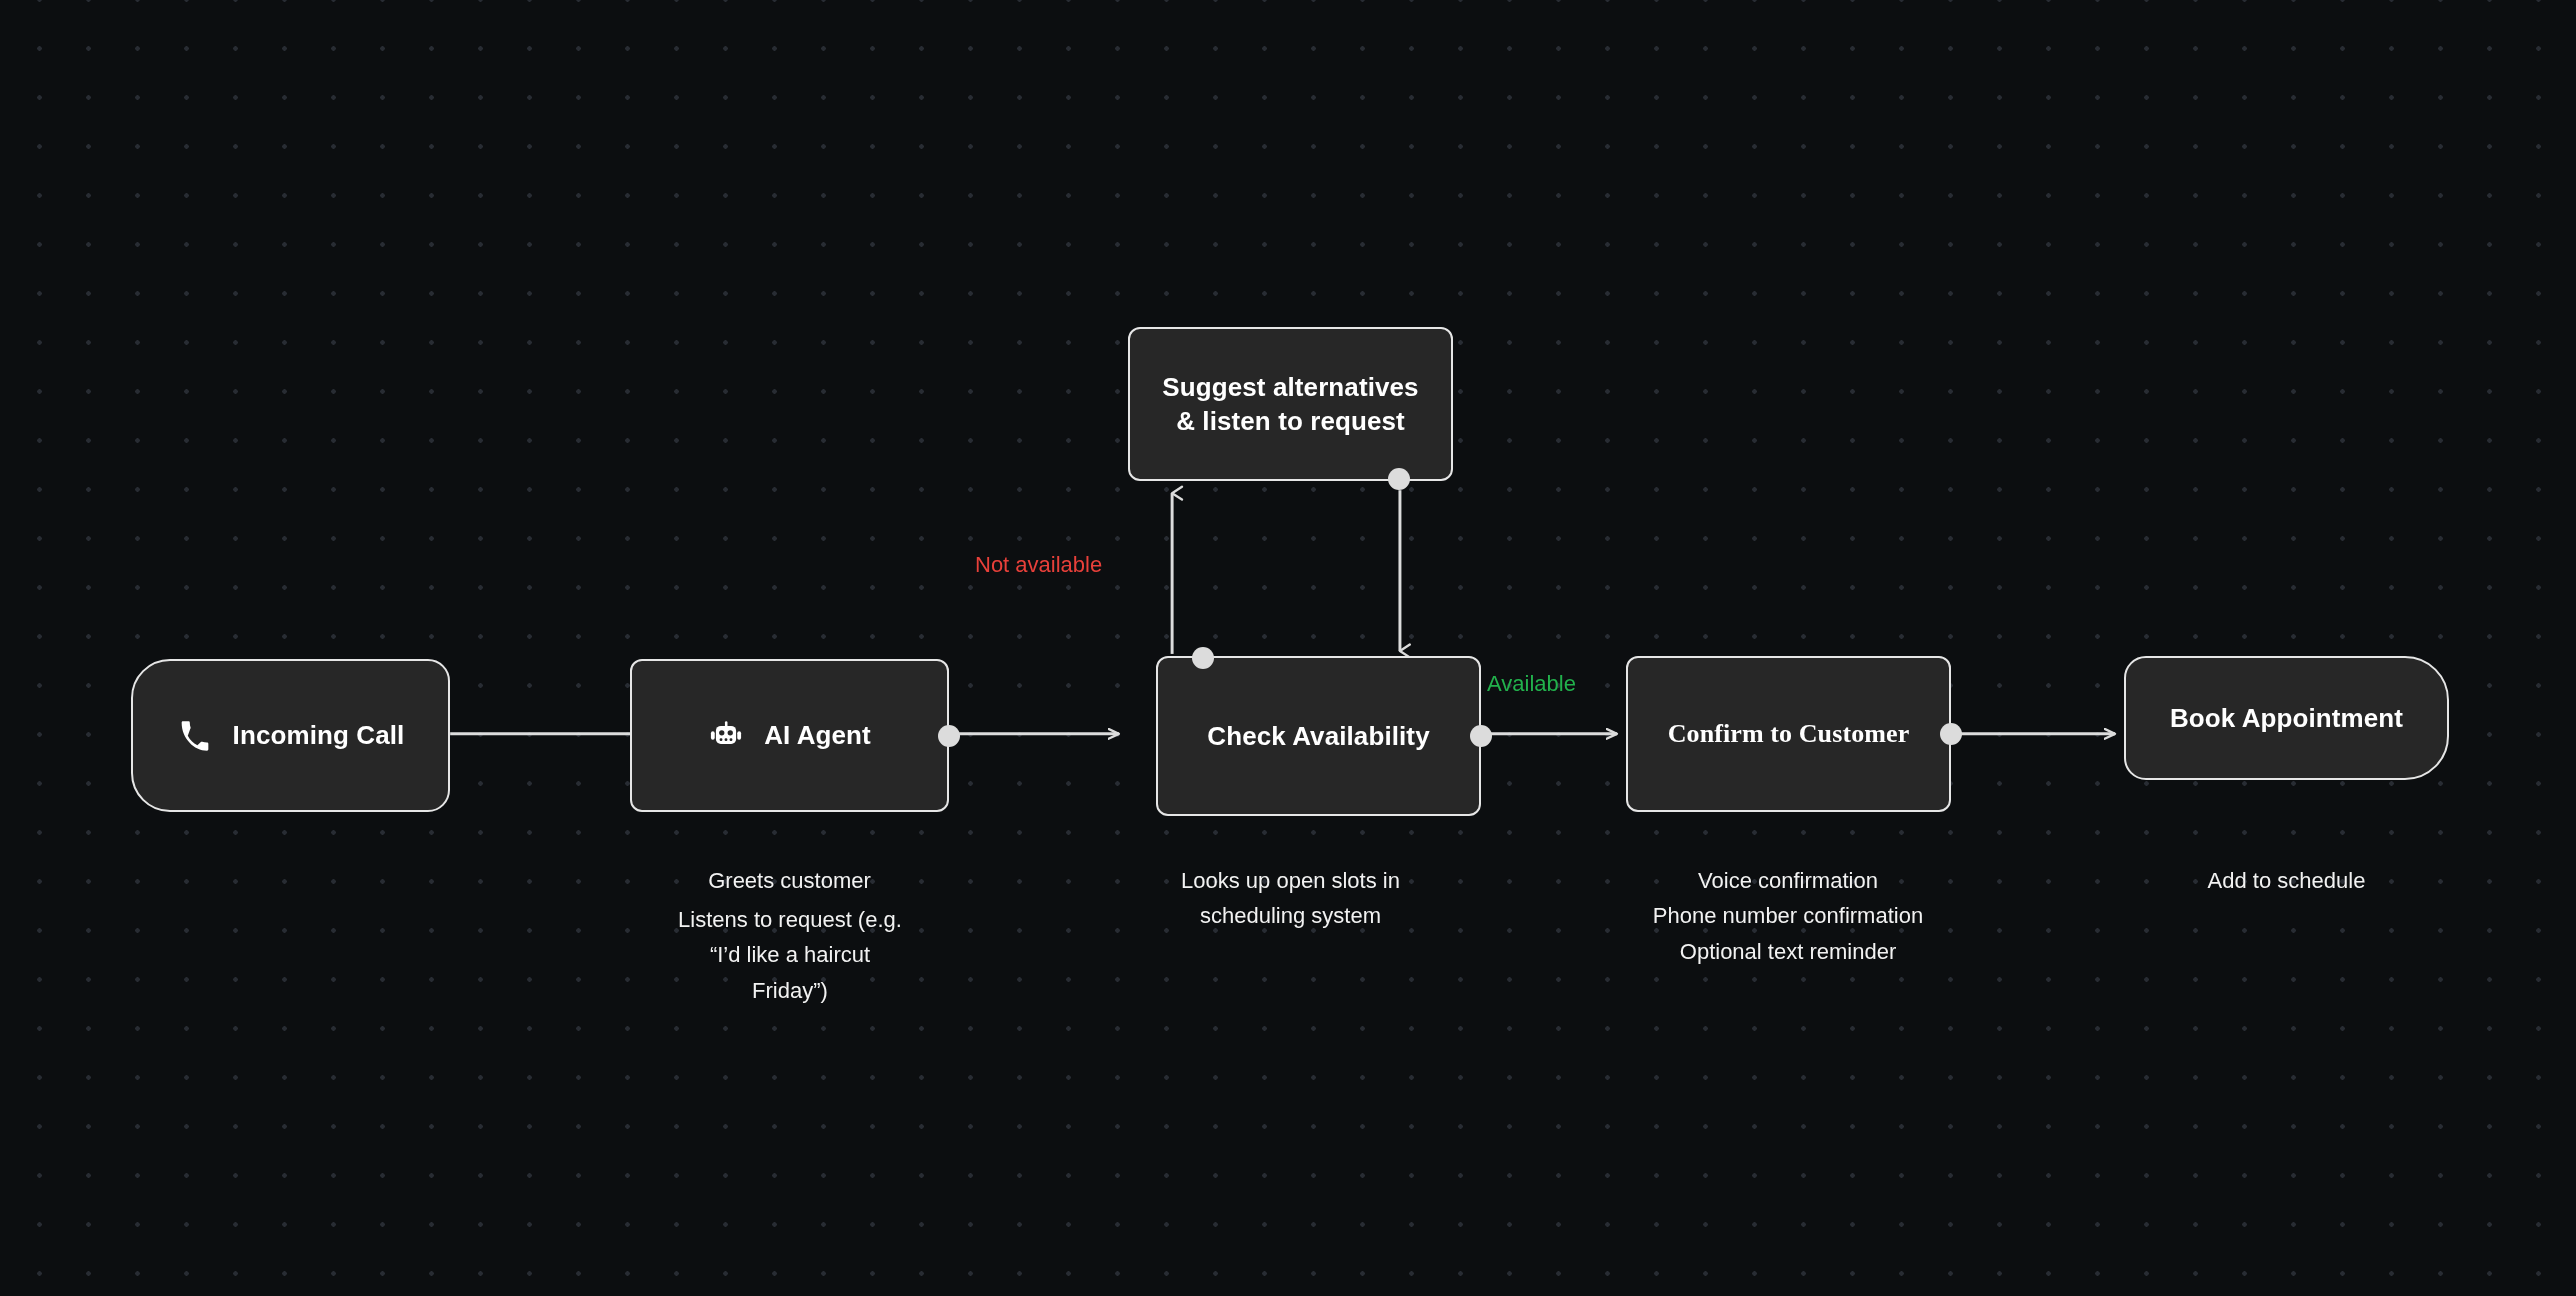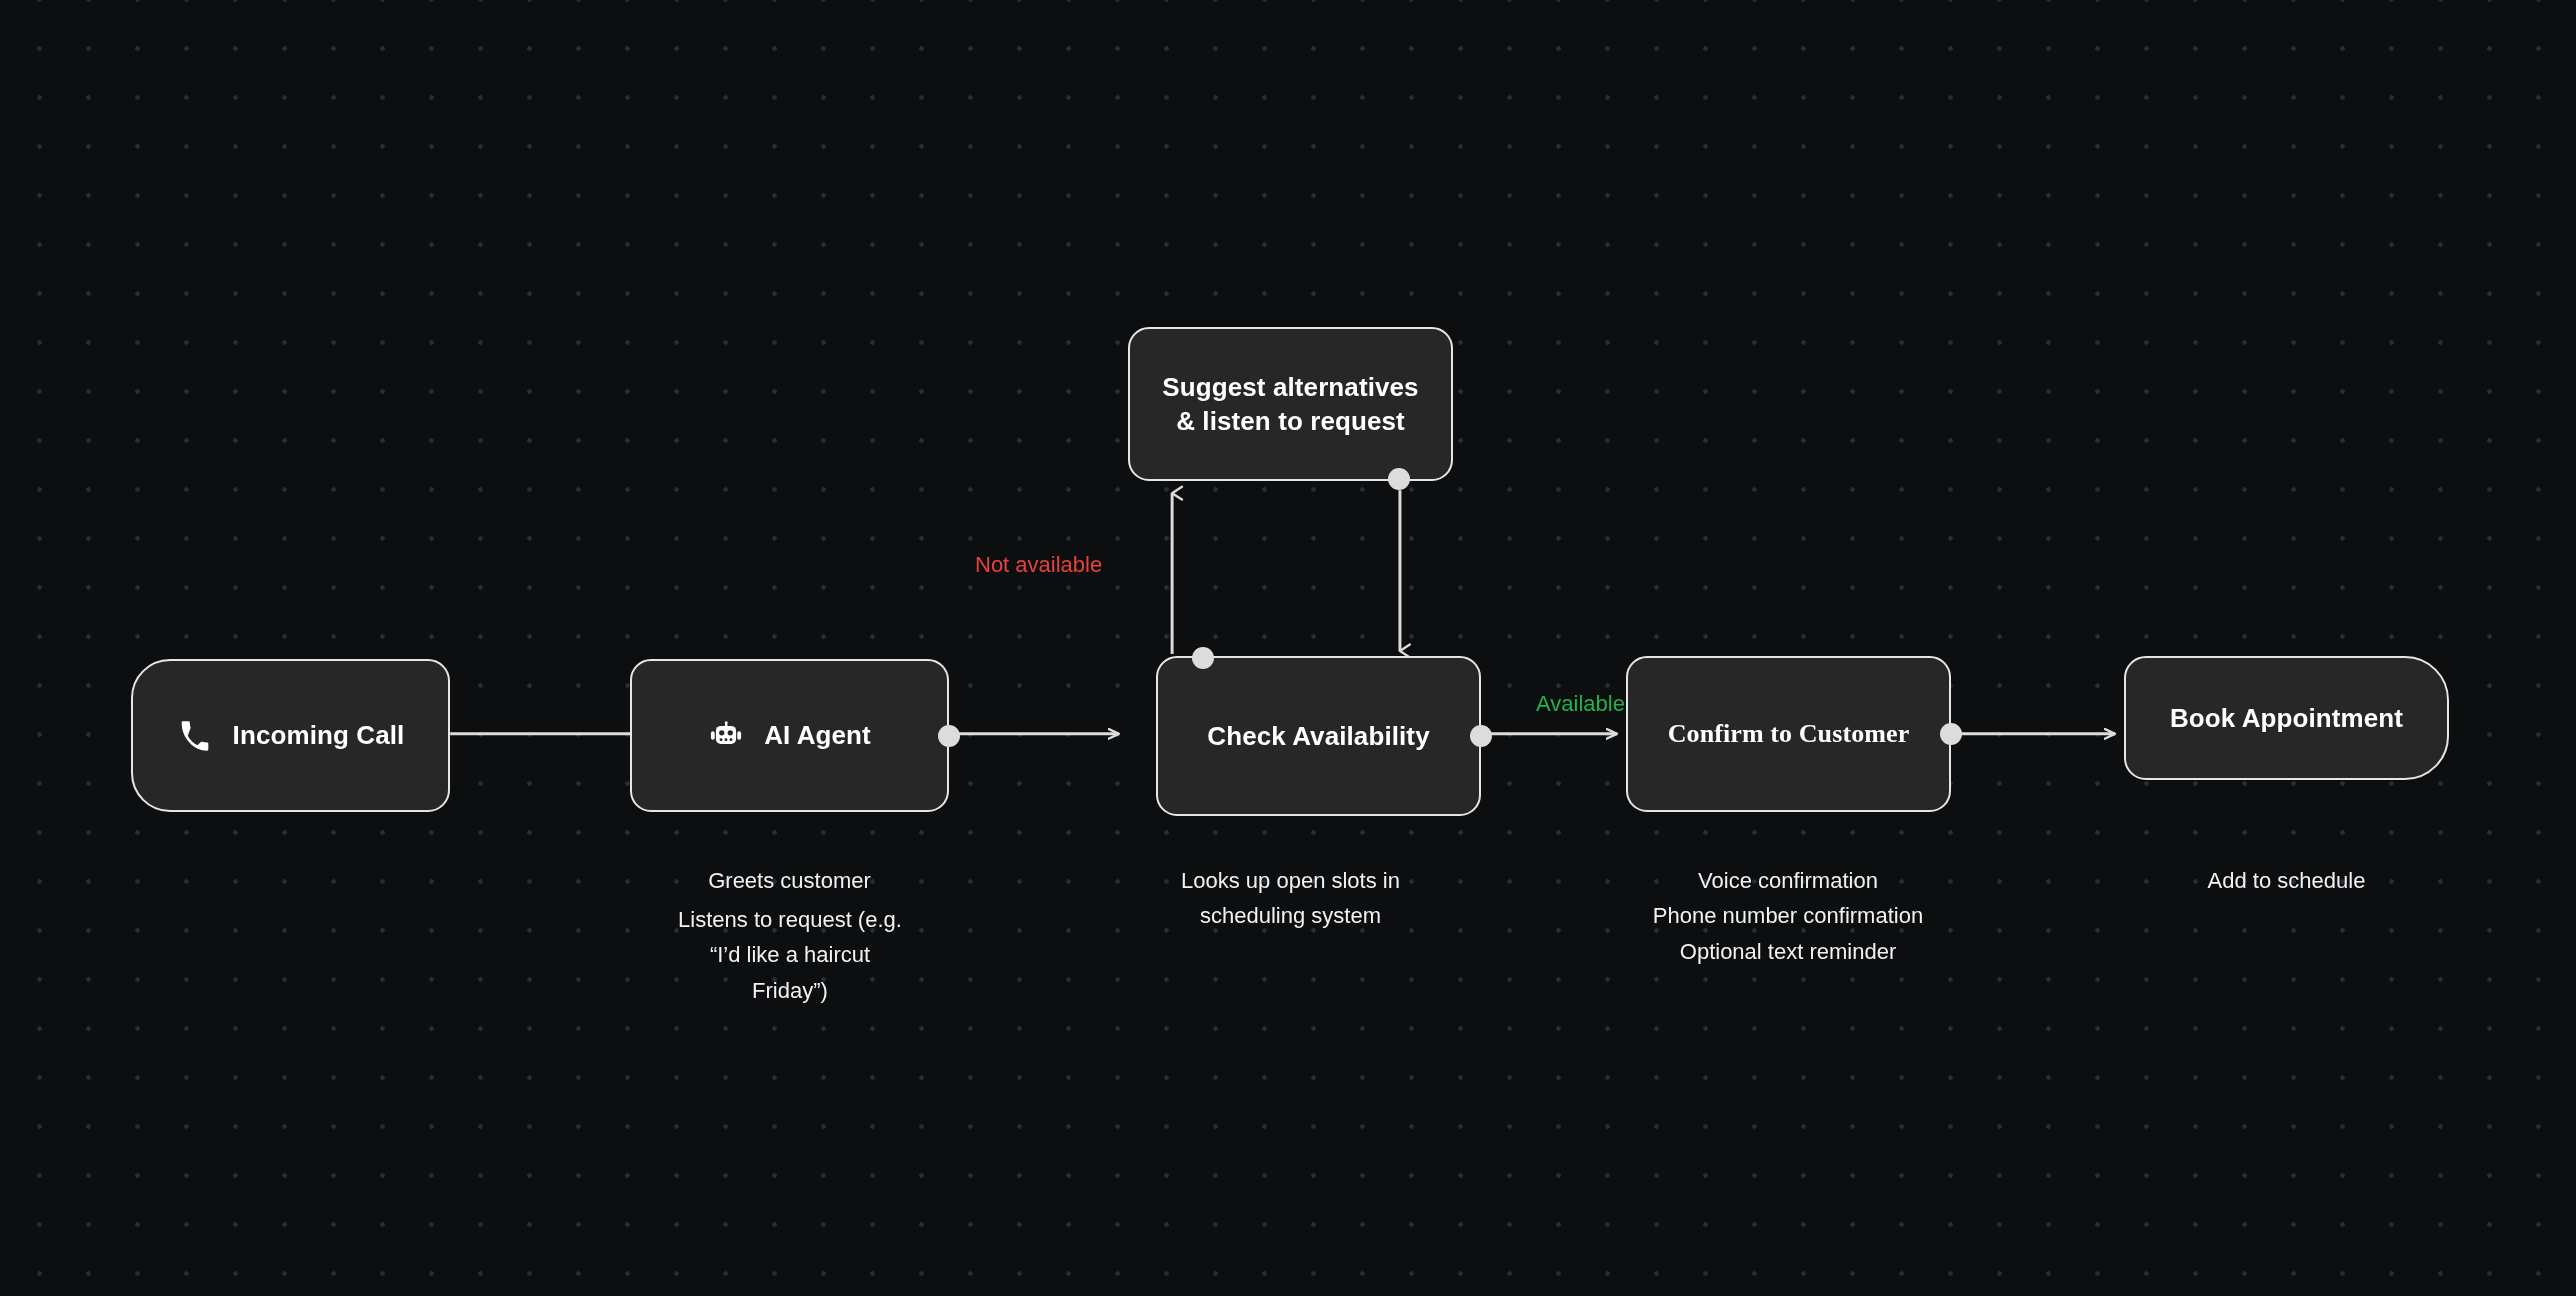--- a/index.html
+++ b/index.html
@@ -26,21 +26,21 @@
     inset: 0;
     width: 2576px;
     height: 1296px;
     pointer-events: none;
   }
   .node {
     position: absolute;
     box-sizing: border-box;
     background: #272727;
     border: 2.5px solid #e6e6e6;
-    border-radius: 21px;
+    border-radius: 12px;
     display: flex;
     align-items: center;
     justify-content: center;
     color: #ffffff;
     font-weight: bold;
     letter-spacing: 0.1px;
   }
   .node-inner {
     display: flex;
     align-items: center;
@@ -204,16 +204,16 @@
 Phone number confirmation
 Optional text reminder</span>
   </div>
 
   <div class="caption" style="left:2124px; top:827px; width:325px;">
     <span>Add to schedule</span>
   </div>
 
   <div class="edge-label" style="left:975px; top:552px; color:#e8403a;">Not available</div>
 
-  <div class="edge-label" style="left:1536px; top:671px; color:#22b14c;margin-top:20px;">Available</div>
+  <div class="edge-label" style="left:1487px; top:671px; color:#22b14c;">Available</div>
 
 </div>
 
 
 </body></html>

